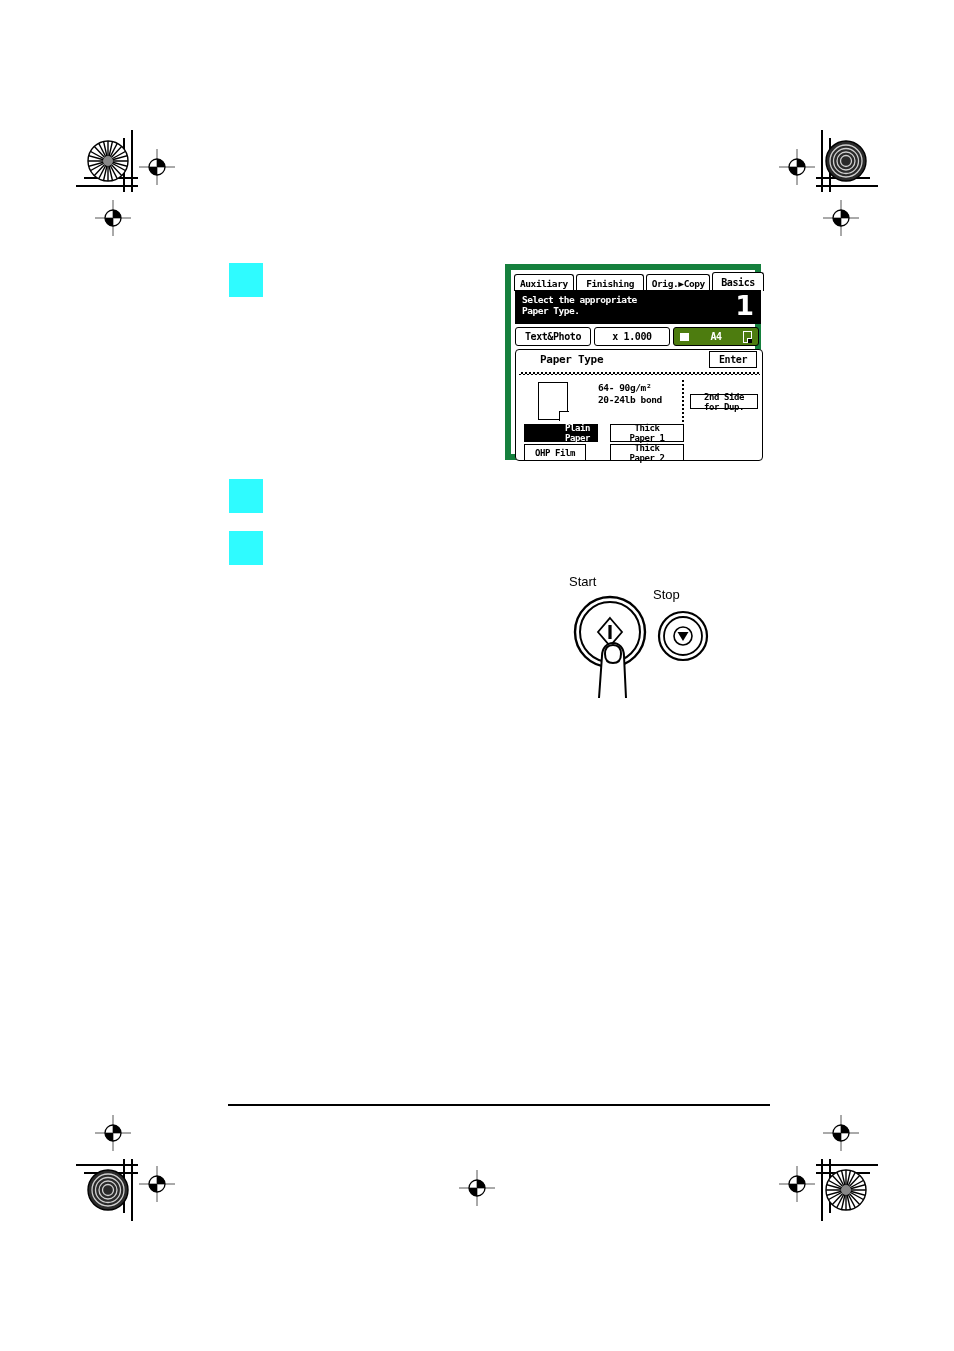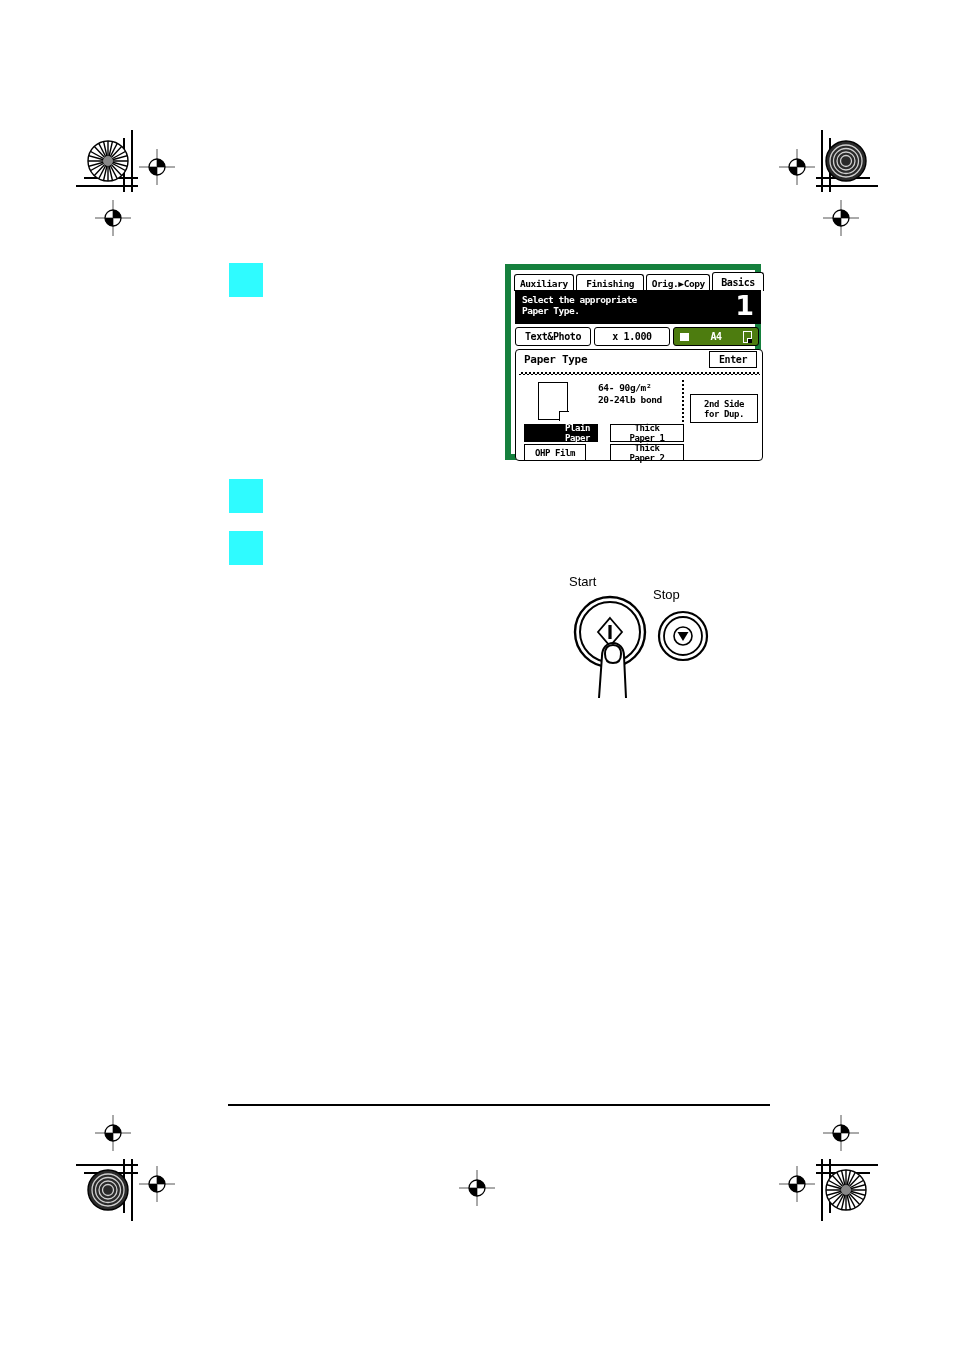--- a/index.html
+++ b/index.html
@@ -218,20 +218,21 @@
     left: 4px; top: 79px;
     width: 248px; height: 112px;
     border: 1.5px solid #000;
     border-radius: 4px;
     box-sizing: border-box;
     background: #fff;
   }
   .panel-head {
     position: relative;
     height: 22px;
+    margin-left: 16px;
   }
   .panel-title {
     position: absolute;
     left: 8px; top: 3px;
     font-family: "DejaVu Sans Mono", monospace;
     font-size: 11px;
     font-weight: bold;
     letter-spacing: -0.3px;
     color: #000;
   }
@@ -308,21 +309,21 @@
     line-height: 10px;
     background: #fff;
     color: #000;
     white-space: pre-line;
   }
   .type-btn.selected { background: #000; color: #fff; }
   .btn-plain  { left: 8px;   top: 74px; width: 74px; height: 18px; padding-left: 33px; }
   .btn-thick1 { left: 94px;  top: 74px; width: 74px; height: 18px; }
   .btn-ohp    { left: 8px;   top: 94px; width: 62px; height: 17px; }
   .btn-thick2 { left: 94px;  top: 94px; width: 74px; height: 17px; }
-  .btn-dup    { left: 174px; top: 44px; width: 68px; height: 29px; }
+  .btn-dup    { left: 174px; top: 44px; width: 68px; height: 15px; }
 
   
   .keys-figure { position: absolute; left: 555px; top: 570px; }
 
   
   .footer-rule {
     position: absolute;
     left: 228px; top: 1104px;
     width: 542px; height: 2px;
     background: #000;

